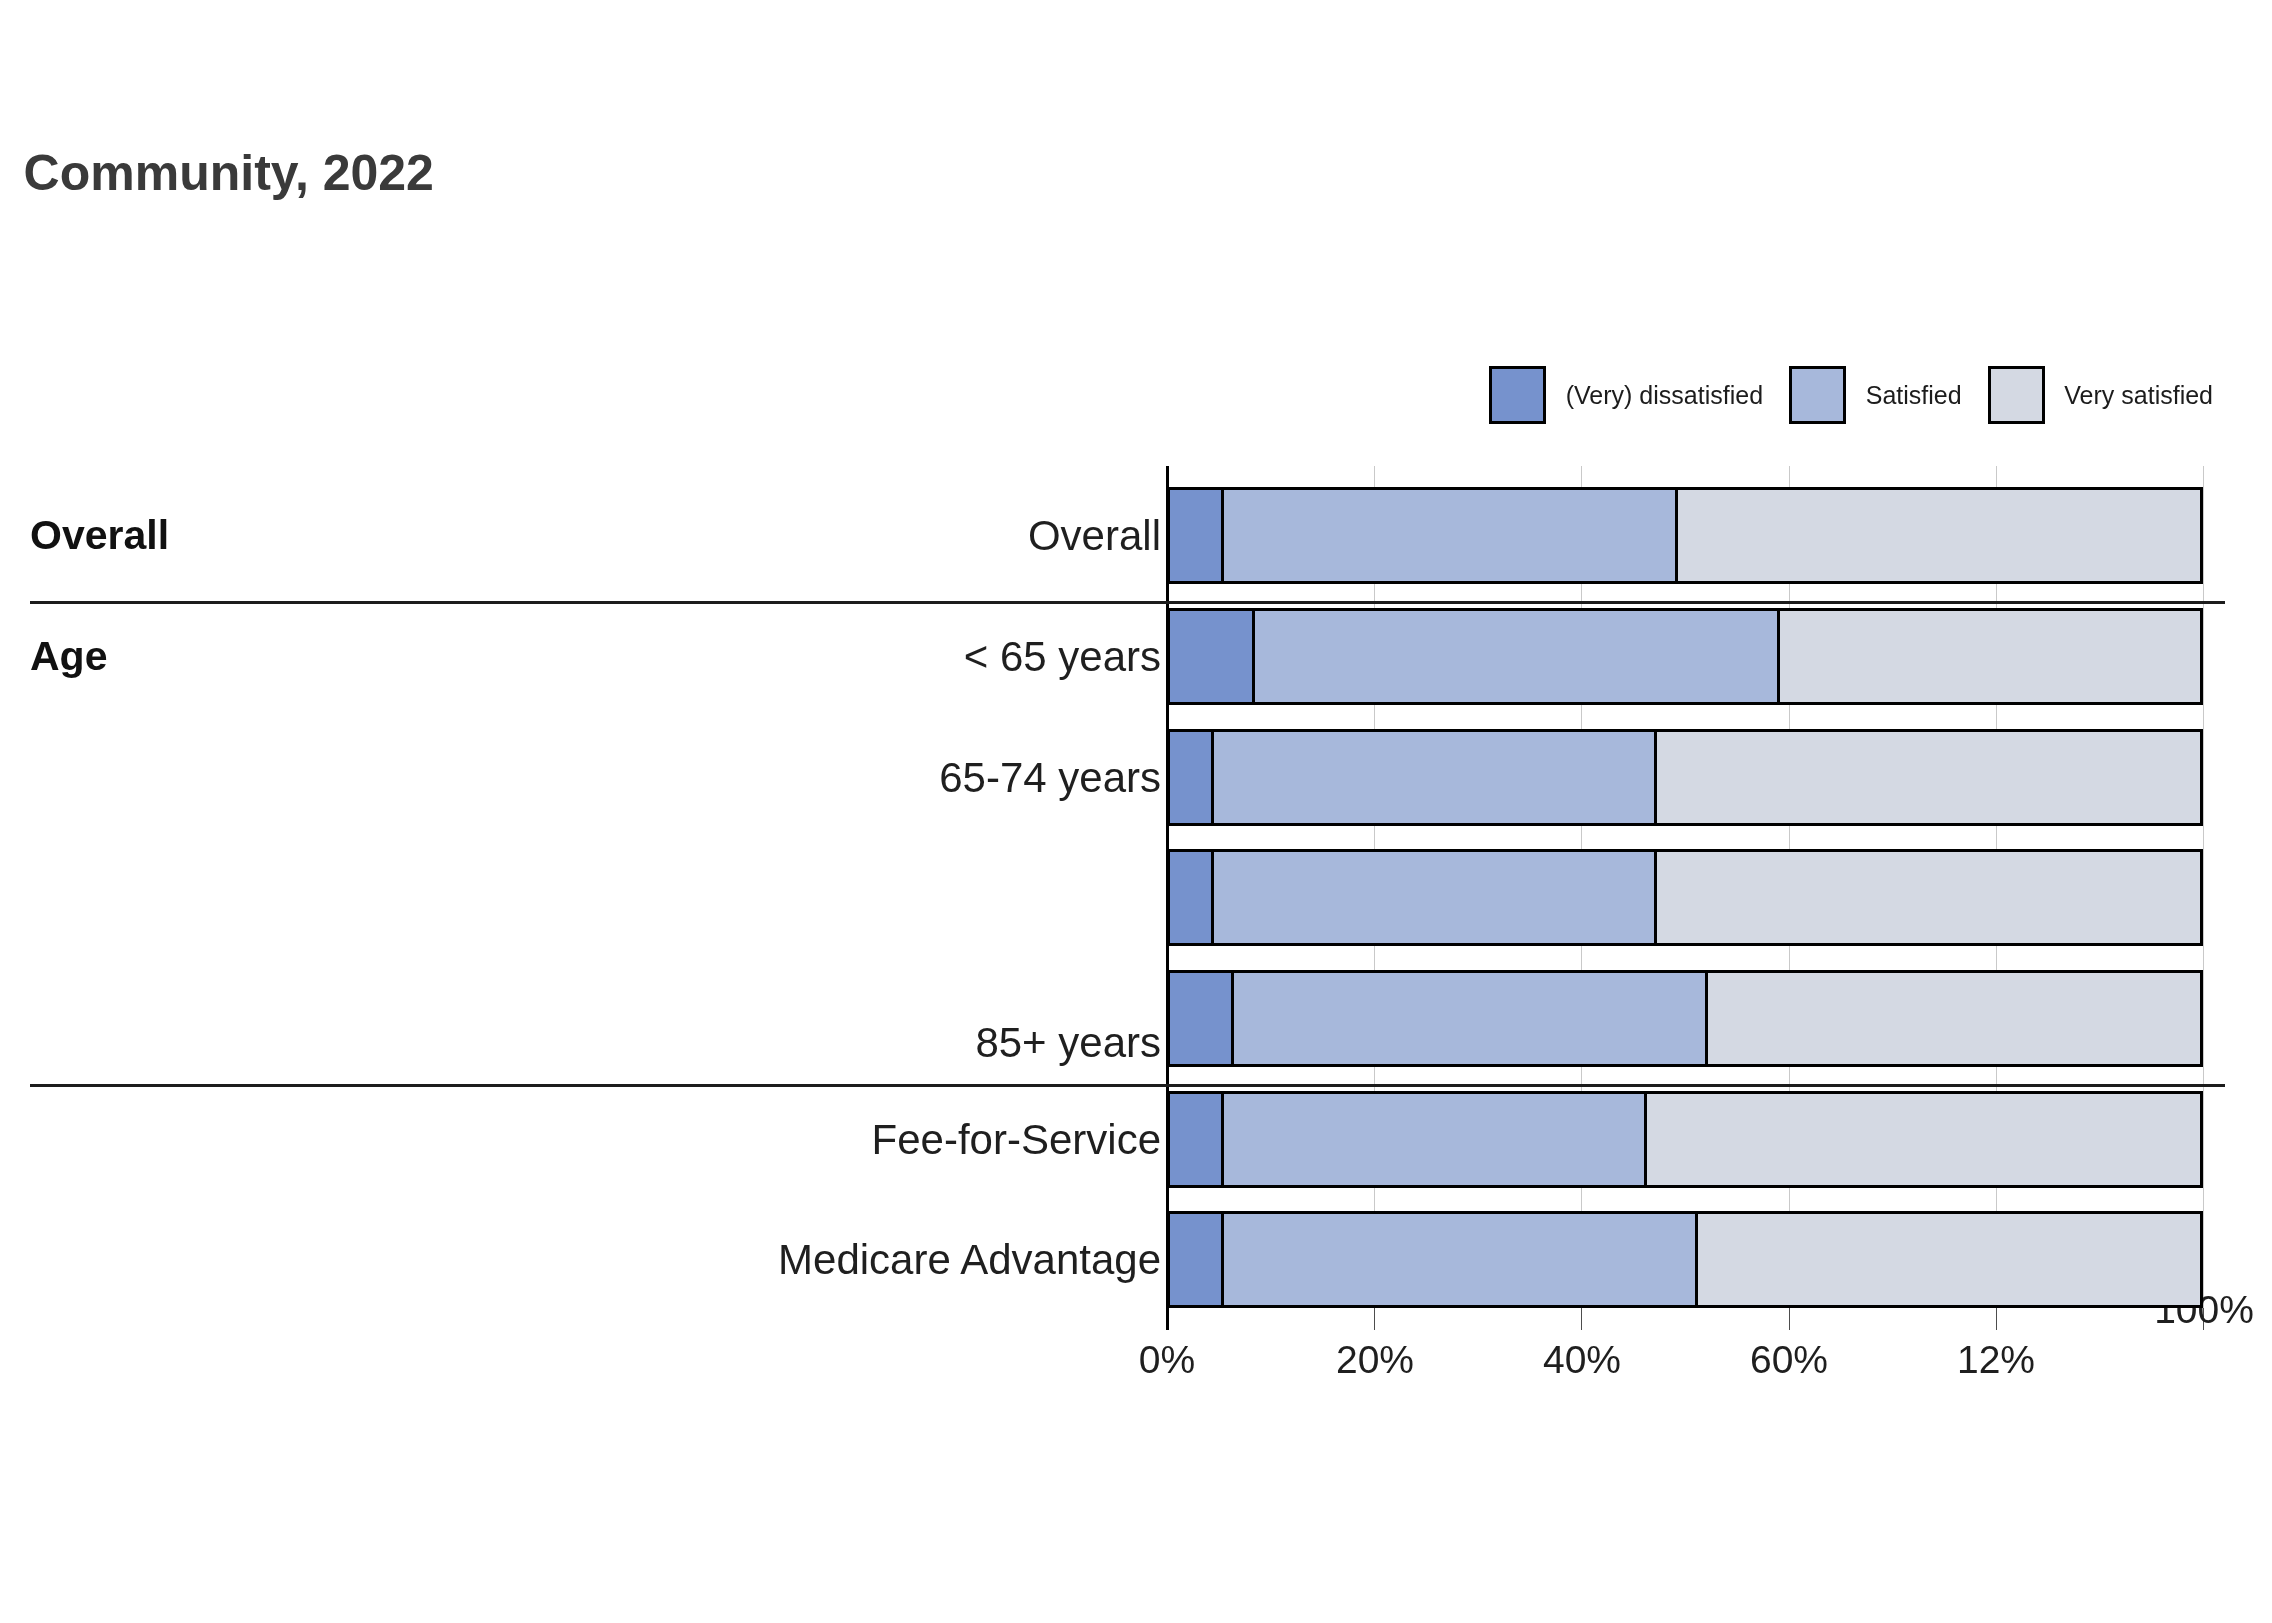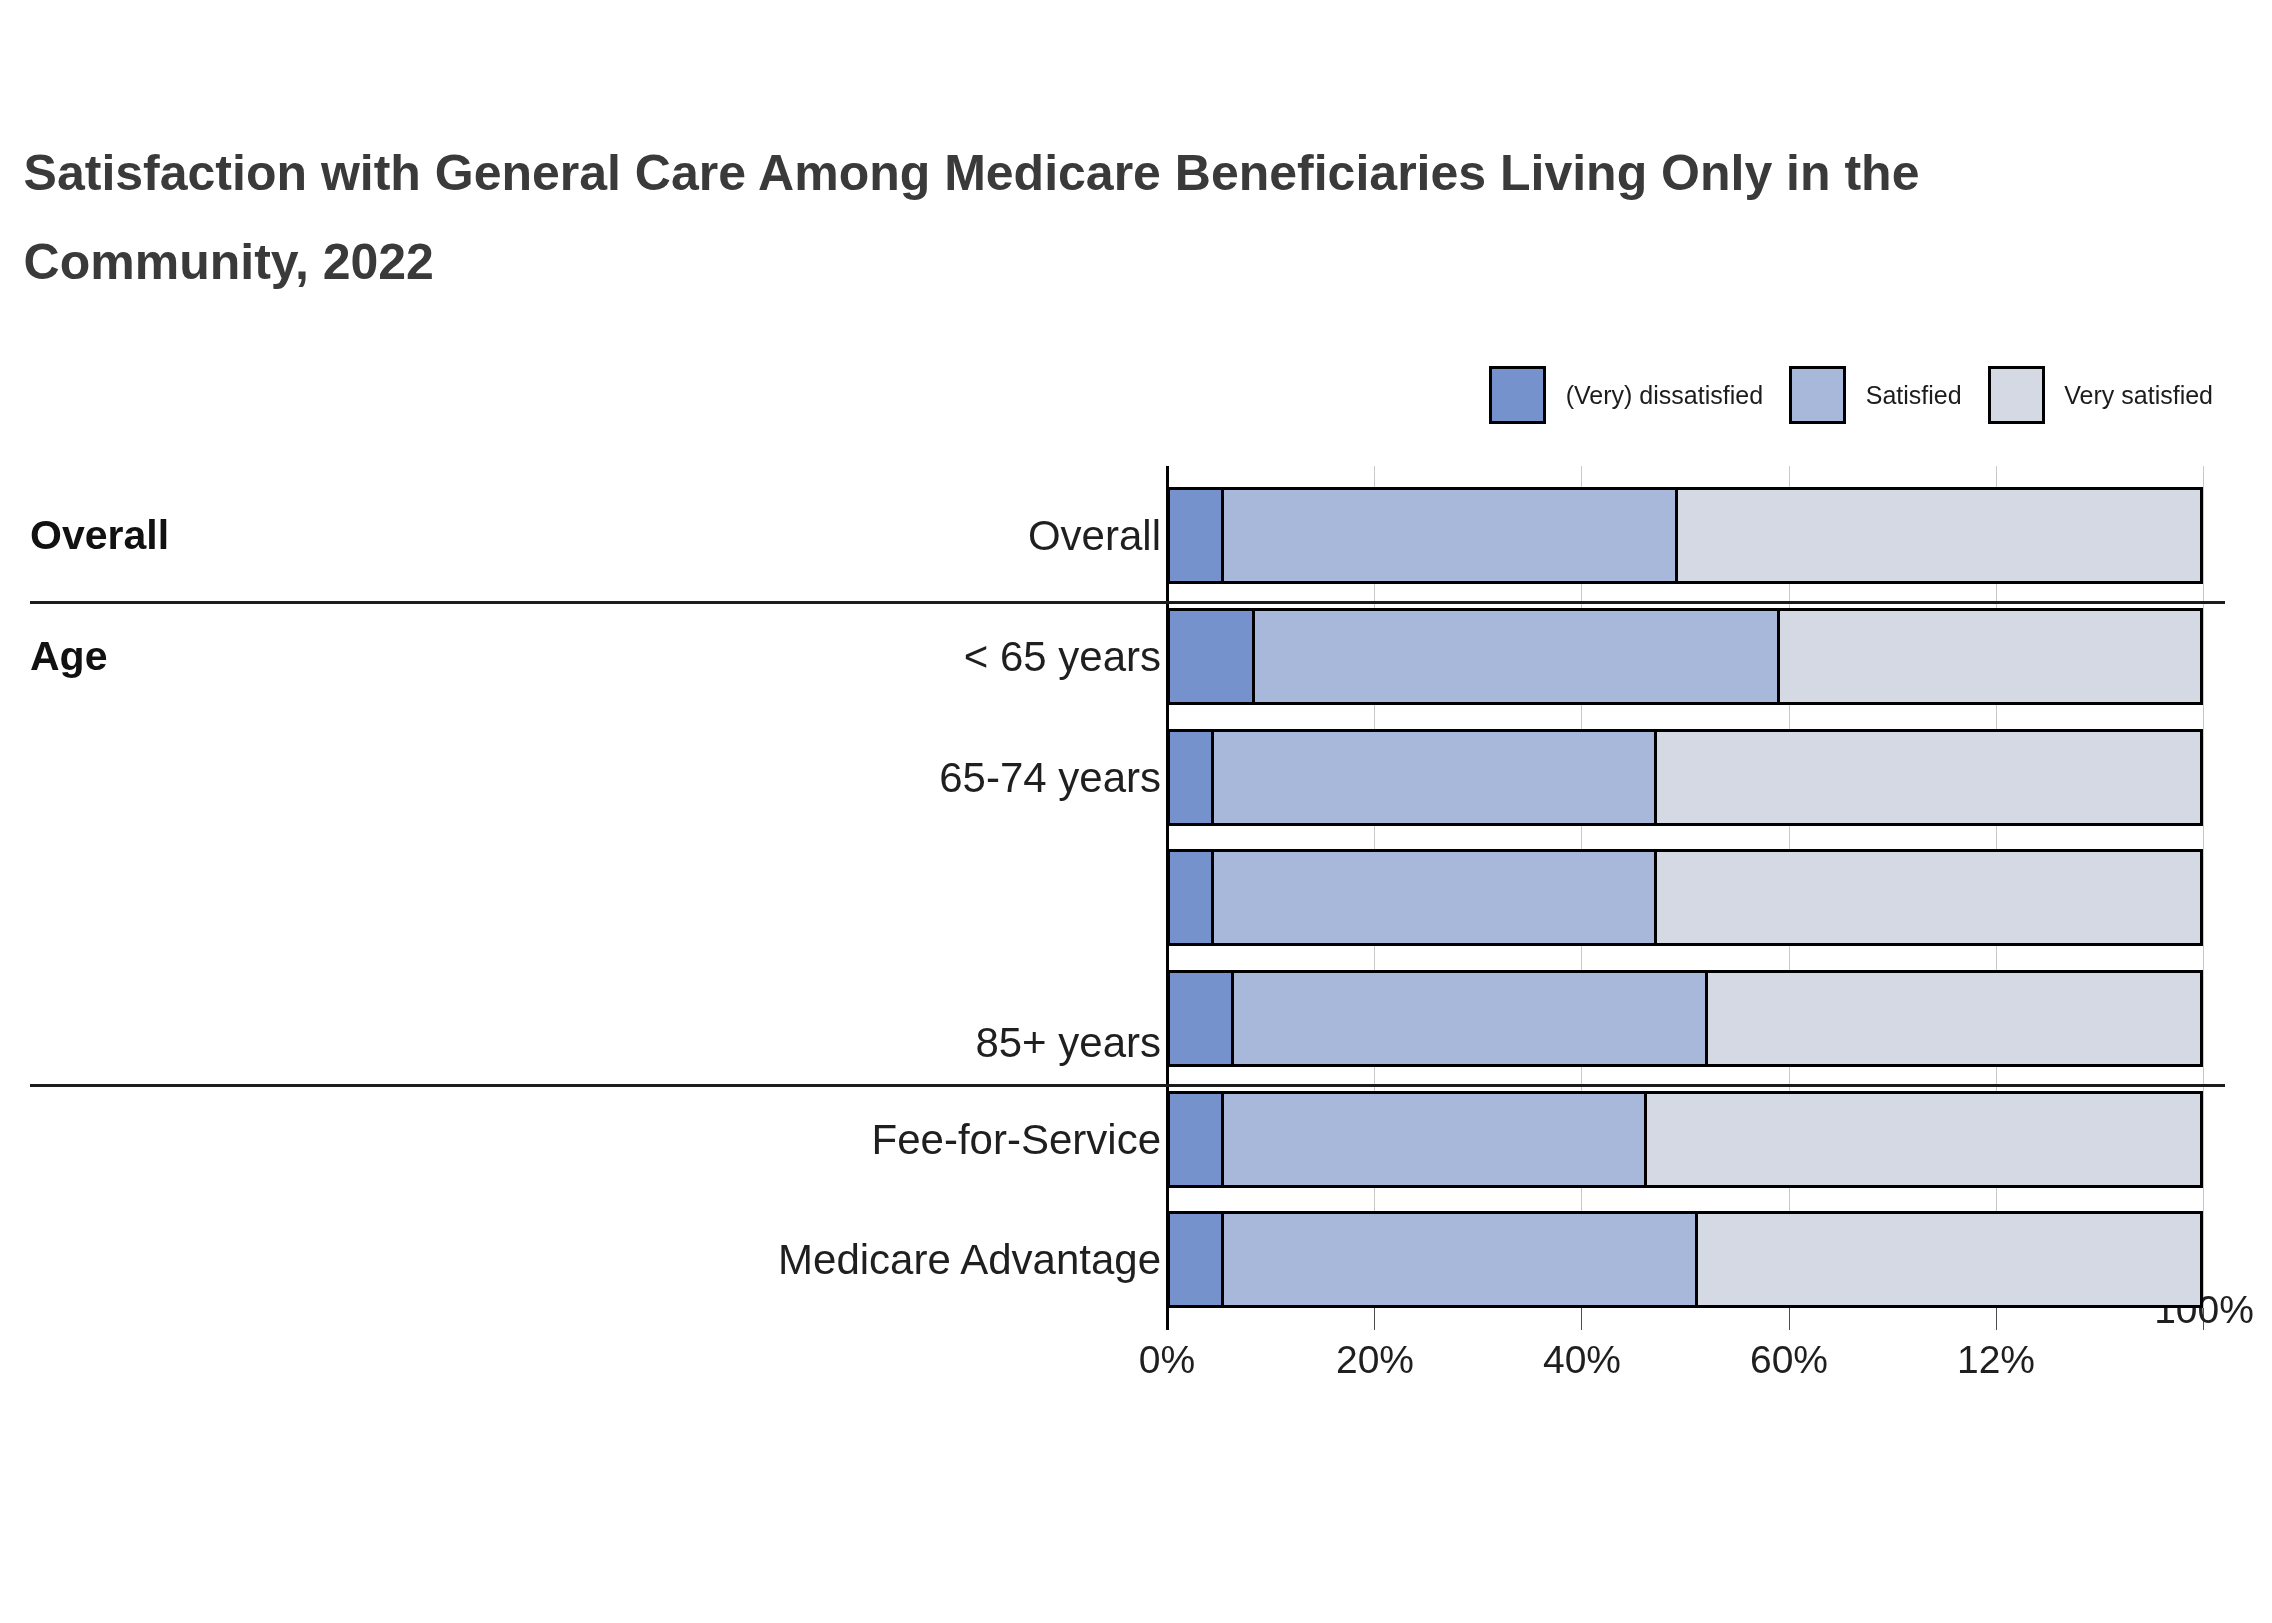--- a/index.html
+++ b/index.html
@@ -45,21 +45,20 @@
     border:3.3px solid #000000;background:#ffffff;
   }
   .seg{height:100%;}
   .seg + .seg{border-left:3.3px solid #000000;box-sizing:border-box;}
   .separator{position:absolute;height:3.3px;background:#1c1c1c;}
 </style>
 </head>
 <body>
 
 <h1 class="chart-title">
-  <span>Satisfaction with General Care Among Medicare Beneficiaries Living Only in the</span>
   <span>Community, 2022</span>
 </h1>
 
 <div class="legend" id="legend">
     <div class="legend-item">
       <div class="legend-swatch" style="background: rgb(118, 146, 205);"></div>
       <div class="legend-label">(Very) dissatisfied</div>
     </div>
     <div class="legend-item">
       <div class="legend-swatch" style="background: rgb(167, 184, 219);"></div>

